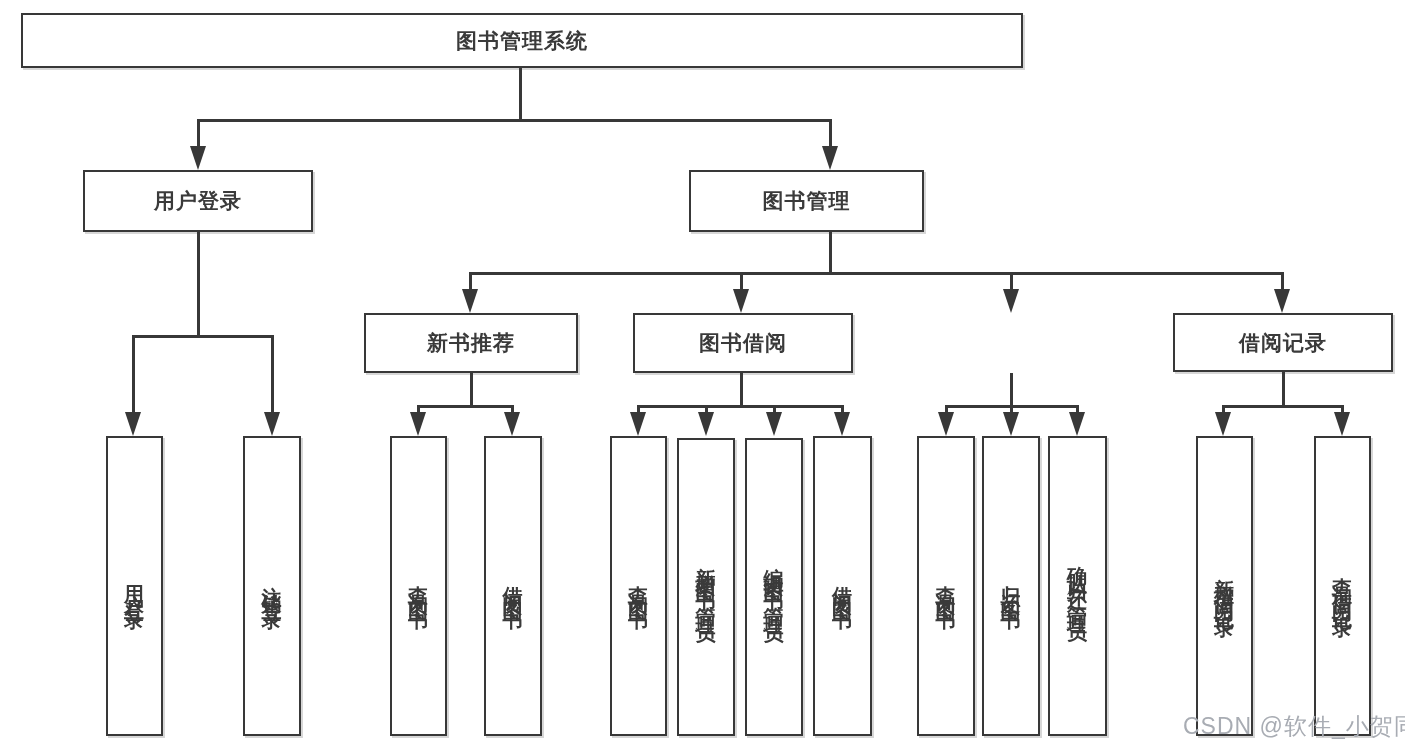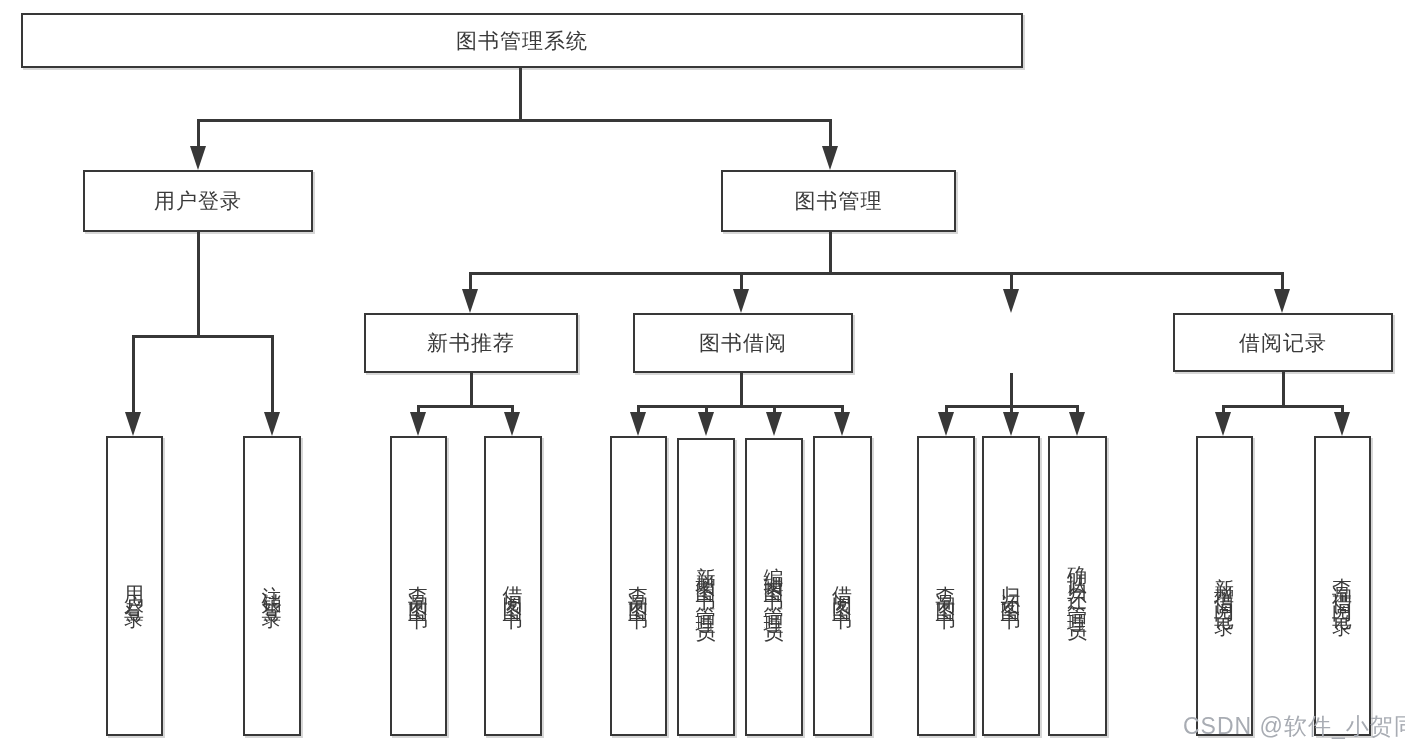--- a/index.html
+++ b/index.html
@@ -22,20 +22,21 @@
     background:#fff;
     border:2px solid var(--line);
     color:var(--text);
     display:flex;
     align-items:center;
     justify-content:center;
     font-size:21px;
     letter-spacing:1px;
     box-shadow:2px 2px 0 rgba(110,110,110,.28);
     white-space:nowrap;
+    font-weight:bold;
   }
   .vbox{
     writing-mode:vertical-rl;
     text-orientation:mixed;
     font-size:20px;
     letter-spacing:8px;
     line-height:1;
     white-space:normal;
   }
   .vline,.hline{position:absolute;background:var(--line);}
@@ -63,21 +64,21 @@
   <div class="box" style="left:21px;top:13px;width:1002px;height:55px;">图书管理系统</div>
 
   <div class="vline" style="left:519px;top:68px;height:53px;"></div>
   <div class="hline" style="left:197px;top:119px;width:635px;"></div>
   <div class="vline" style="left:197px;top:119px;height:28px;"></div>
   <div class="arrow" style="left:190px;top:146px;"></div>
   <div class="vline" style="left:829px;top:119px;height:28px;"></div>
   <div class="arrow" style="left:822px;top:146px;"></div>
 
   <div class="box" style="left:83px;top:170px;width:230px;height:62px;">用户登录</div>
-  <div class="box" style="left:721px;top:170px;width:235px;height:62px;">图书管理</div>
+  <div class="box" style="left:689px;top:170px;width:235px;height:62px;">图书管理</div>
 
   <div class="vline" style="left:197px;top:232px;height:105px;"></div>
   <div class="hline" style="left:132px;top:335px;width:142px;"></div>
   <div class="vline" style="left:132px;top:335px;height:78px;"></div>
   <div class="arrow" style="left:125px;top:412px;"></div>
   <div class="vline" style="left:271px;top:335px;height:78px;"></div>
   <div class="arrow" style="left:264px;top:412px;"></div>
 
   <div class="vline" style="left:829px;top:232px;height:42px;"></div>
   <div class="hline" style="left:469px;top:272px;width:814px;"></div>

